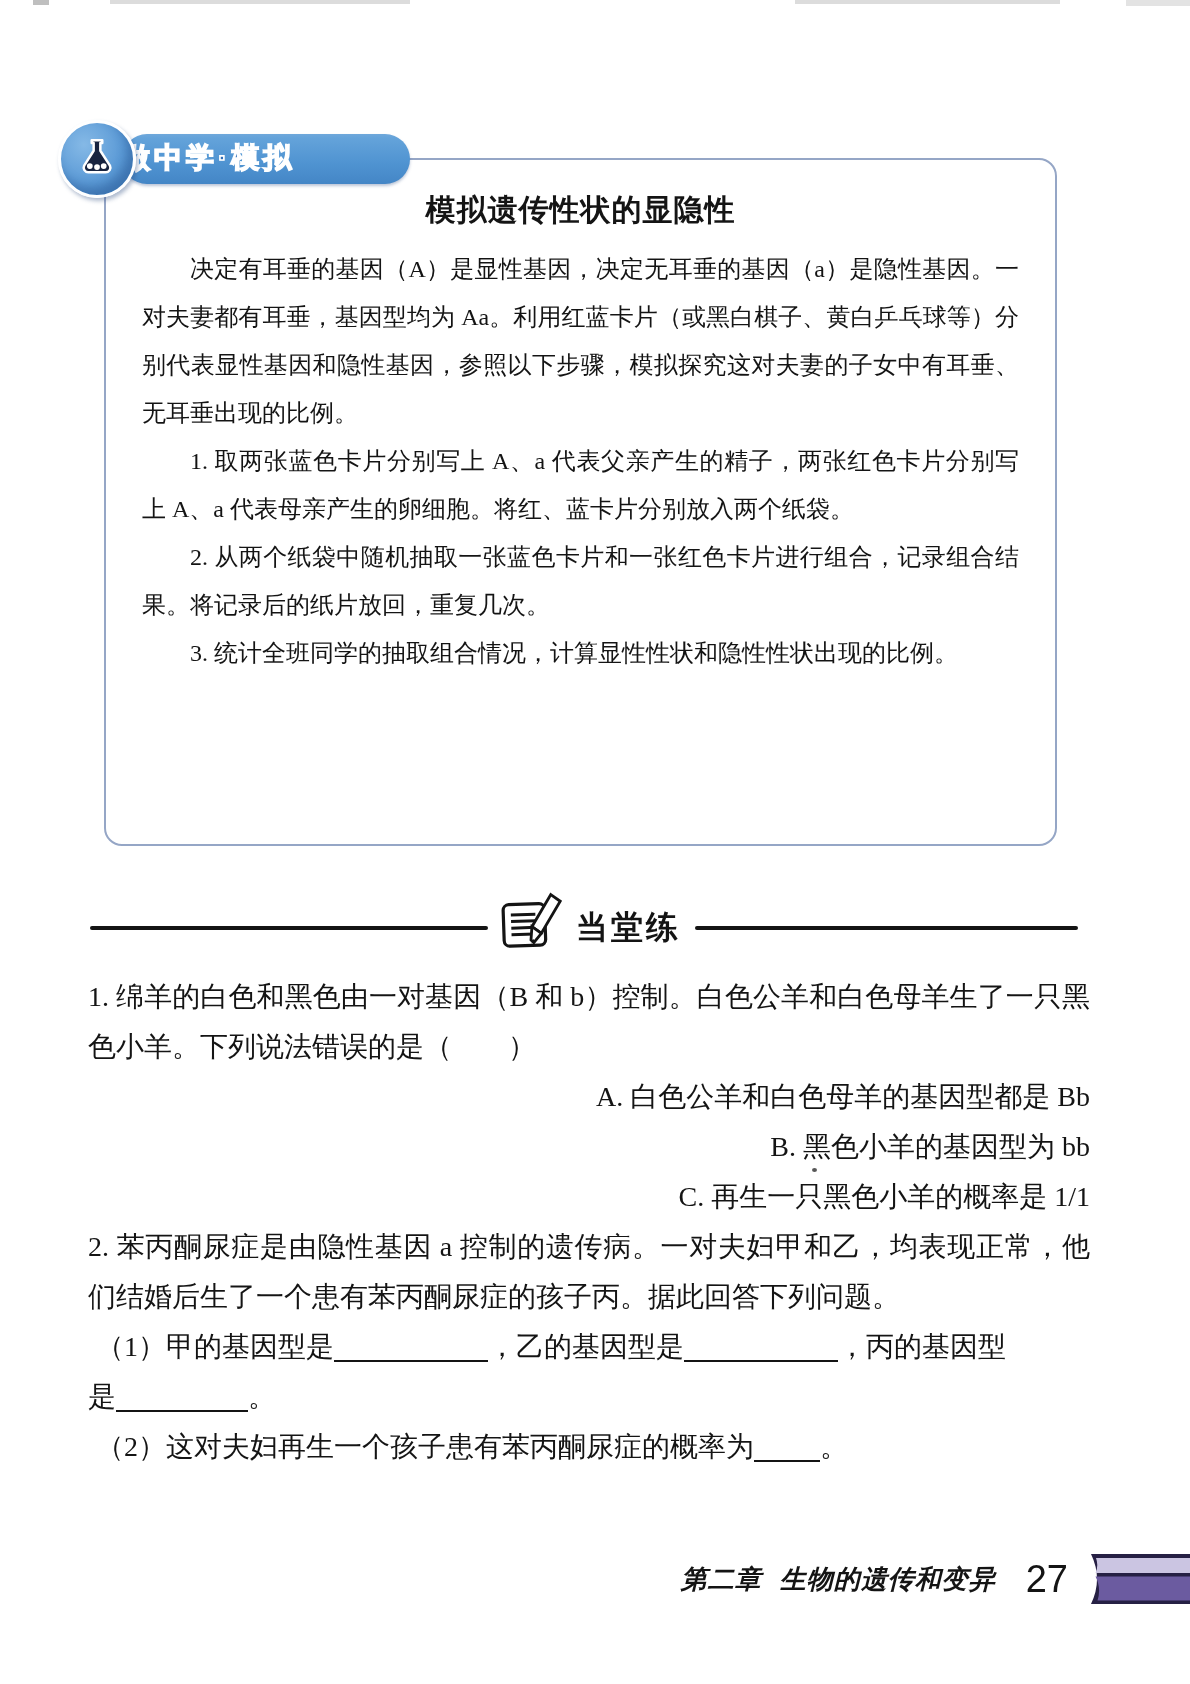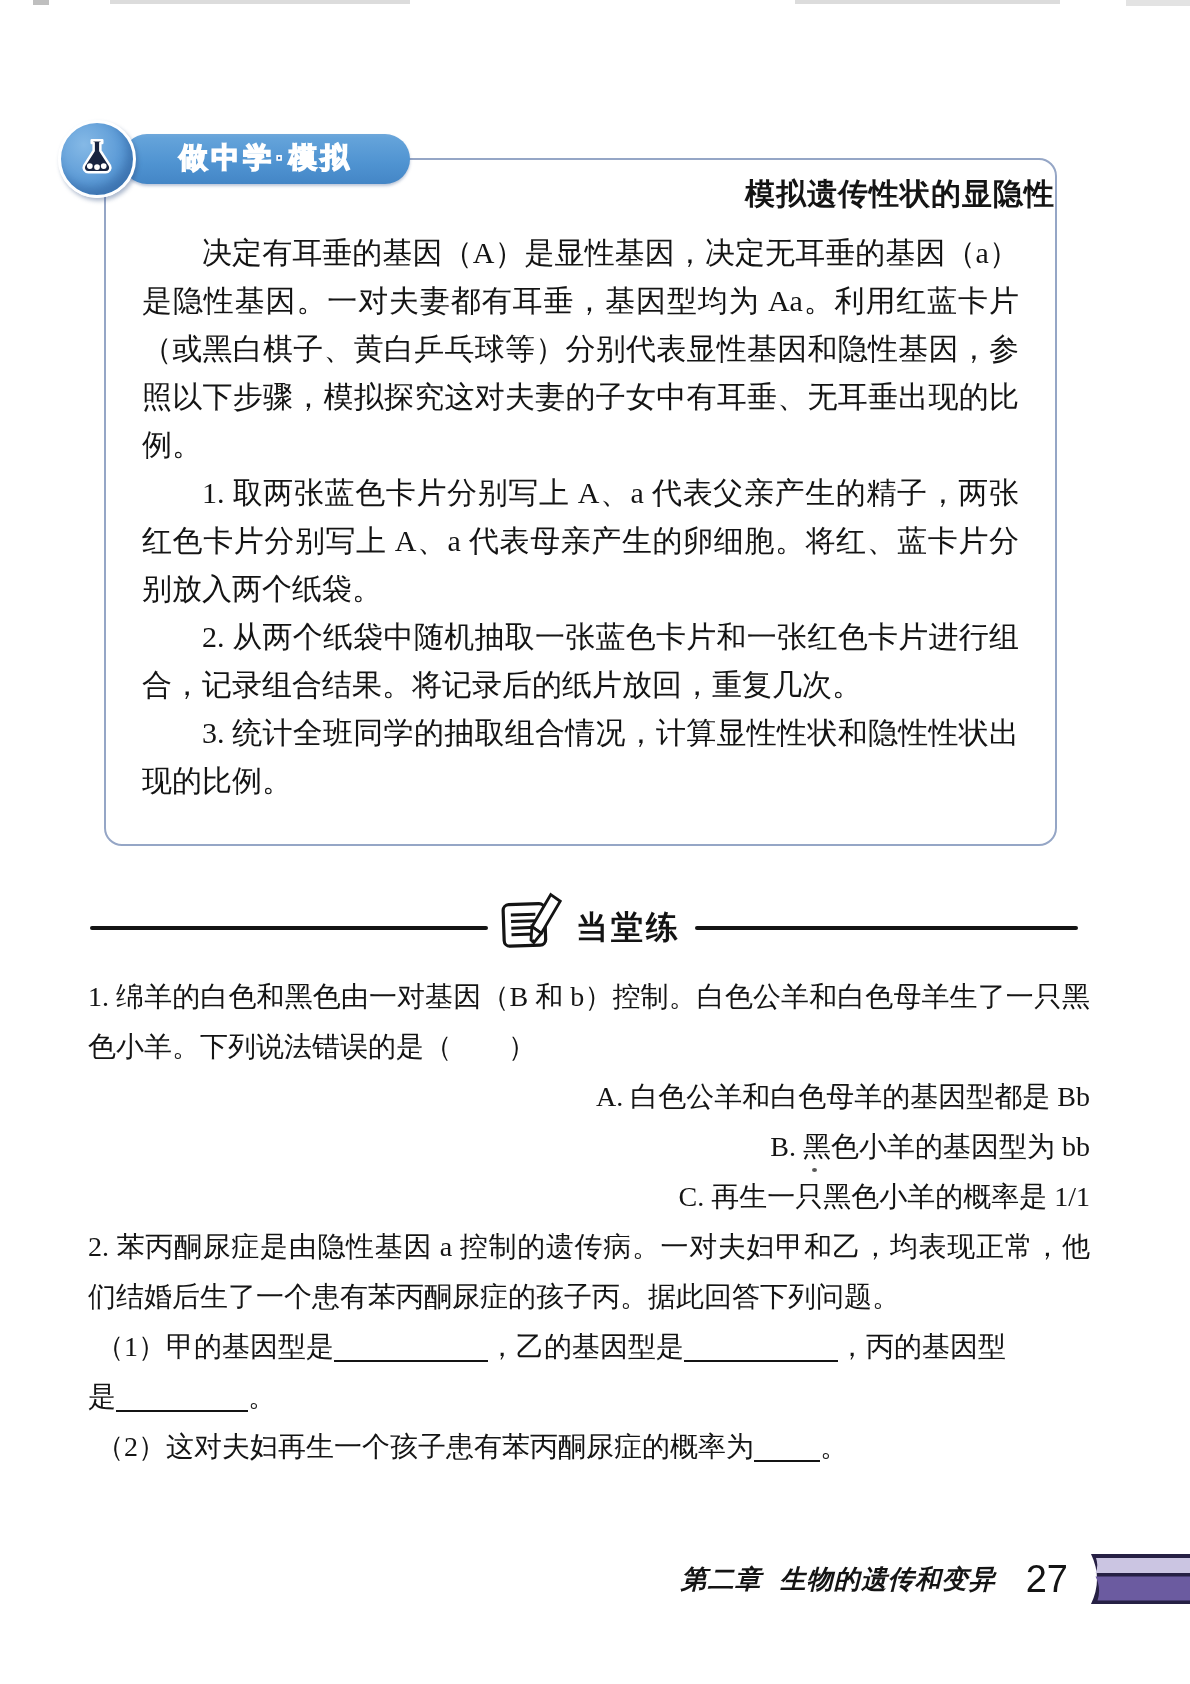--- a/index.html
+++ b/index.html
@@ -15,21 +15,21 @@
   .artifact { position:absolute; background:#dcdcdc; }
 
   
   .badge { position:absolute; left:58px; top:120px; height:80px; z-index:5; }
   .badge-pill {
     position:absolute; left:64px; top:14px;
     width:288px; height:50px;
     border-radius:26px;
     background:linear-gradient(180deg,#6fa8db 0%,#64a3da 8%,#4f93d1 60%,#4486c6 100%);
     background-color:#5397d3;
-    display:flex; align-items:center; justify-content:center;
+    display:flex; align-items:center; 
     box-shadow:0 2px 3px rgba(60,90,140,.35);
   }
   .badge-pill-label {
     font-family:"Liberation Sans","DejaVu Sans",sans-serif;
     font-size:28px; font-weight:900; letter-spacing:4px;
     color:#2e6db6;
     -webkit-text-stroke:1.6px #ffffff;
     text-shadow:0 0 1px #fff;
     padding-bottom:2px;
   }
@@ -44,26 +44,26 @@
 
   
   .activity-box {
     position:absolute; left:104px; top:158px;
     width:953px; height:688px;
     border:2px solid #95a6c6;
     border-radius:18px;
     background:#fff;
   }
   .activity-title {
-    margin:14px 0 14px 0;
-    text-align:right;
+    margin:30px 0 14px 0;
+    text-align:center;
     font-size:30px; font-weight:700;
     letter-spacing:1px;
   }
-  .activity-body { padding:0 36px; font-size:30px; line-height:48px; text-align:justify; }
+  .activity-body { padding:0 36px; font-size:24px; line-height:48px; text-align:justify; }
   .activity-body p { margin:0; text-indent:2em; }
 
   
   .divider {
     position:absolute; left:90px; top:896px;
     width:988px; height:64px;
     display:flex; align-items:center;
   }
   .d-line { height:4px; background:#141414; border-radius:2px; }
   .d-line.left { width:398px; }

